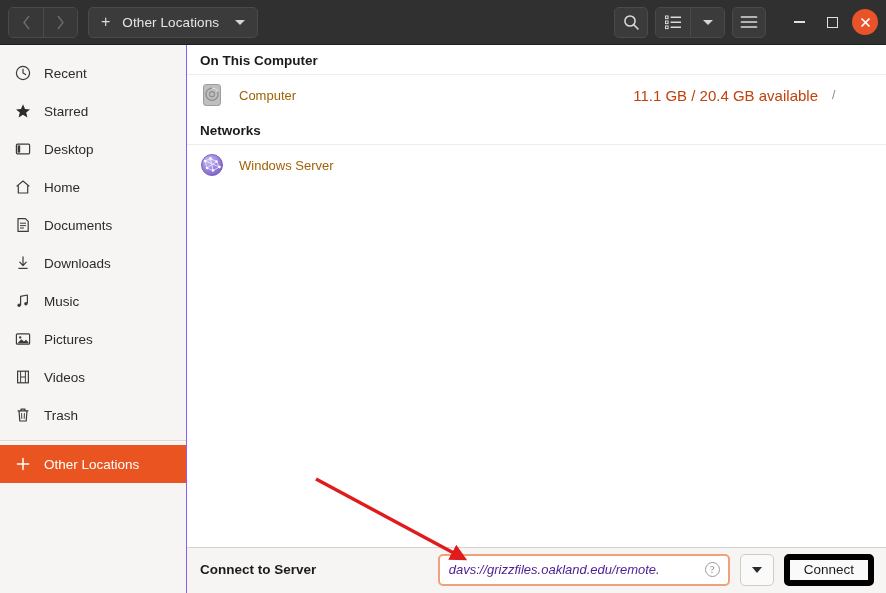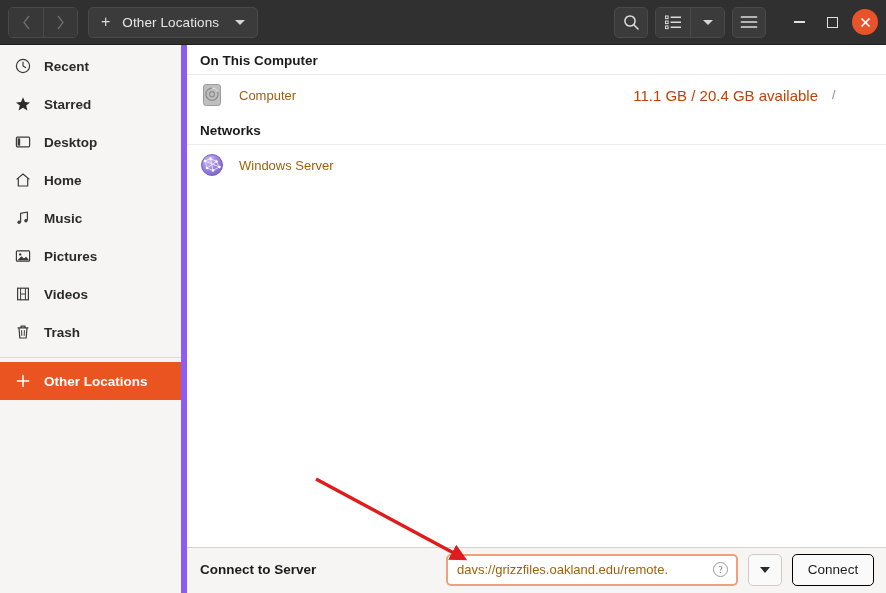--- a/index.html
+++ b/index.html
@@ -107,24 +107,23 @@
   .minglyph { width: 11px; height: 1.5px; background: #e0e0e0; }
   .maxglyph { width: 11px; height: 11px; border: 1.6px solid #e0e0e0; }
 
   
   .body { display: flex; flex: 1 1 auto; min-height: 0; }
 
   .sidebar {
     width: 187px;
     flex: 0 0 187px;
     background: #f6f5f4;
-    border-right: 6px solid #8b5cf6;
-    padding-top: 2px;
+    border-right: 1px solid #8b5cf6;
+    padding-top: 9px;
     position: relative;
-    font-weight: bold;
   }
   .side-item {
     height: 38px;
     display: flex; align-items: center;
     gap: 13px;
     padding: 0 12px 0 14px;
     font-size: 13.5px;
     color: #2b2b2b;
     border-radius: 5px;
     margin: 0 0px;
@@ -190,23 +189,24 @@
   .url-entry {
     width: 292px; height: 32px;
     background: #ffffff;
     border: 2px solid #f0a07a;
     border-radius: 5px;
     display: flex; align-items: center;
     padding: 0 8px 0 9px;
     gap: 6px;
   }
   .url-text {
-    font-size: 13px; color: #a16207;
+    font-size: 13px; color: #4c1d95;
     white-space: nowrap; overflow: hidden;
     flex: 1 1 auto;
+    font-style: italic;
   }
   .help-icon {
     width: 15px; height: 15px; flex: 0 0 15px;
     border: 1.3px solid #9a9a9a;
     border-radius: 50%;
     color: #7a7a7a;
     font-size: 10px;
     display: flex; align-items: center; justify-content: center;
     font-family: "Liberation Serif", serif;
   }
@@ -220,21 +220,21 @@
   .caret-dk {
     width: 0; height: 0;
     border-left: 5px solid transparent;
     border-right: 5px solid transparent;
     border-top: 6px solid #2b2b2b;
   }
   .connect-btn {
     height: 32px;
     min-width: 82px;
     background: #fbfafa;
-    border: 1px solid #000000;
+    border: 6px solid #000000;
     border-radius: 5px;
     display: flex; align-items: center; justify-content: center;
     font-size: 13.5px; color: #1b1b1b;
     padding: 0 14px;
   }
 
   
   .annot {
     position: absolute;
     left: 0; top: 0;
@@ -355,21 +355,41 @@
 
       <div class="side-item">
         <span class="side-icon">
           <svg width="16" height="16" viewBox="0 0 16 16">
             <path d="M1.6 7.4 L8 2 L14.4 7.4 M3.3 6.6 V14 H12.7 V6.6" fill="none" stroke="#3b3b3b" stroke-width="1.2" stroke-linejoin="round"></path>
           </svg>
         </span>
         <span>Home</span>
       </div>
 
-
+      <div class="side-item">
+        <span class="side-icon">
+          <svg width="16" height="16" viewBox="0 0 16 16">
+            <path d="M3 1.6 H10.4 L13.2 4.4 V14.4 H3 Z" fill="none" stroke="#3b3b3b" stroke-width="1.2" stroke-linejoin="round"></path>
+            <line x1="5" y1="6.2" x2="11" y2="6.2" stroke="#3b3b3b" stroke-width="1"></line>
+            <line x1="5" y1="8.6" x2="11" y2="8.6" stroke="#3b3b3b" stroke-width="1"></line>
+            <line x1="5" y1="11" x2="9" y2="11" stroke="#3b3b3b" stroke-width="1"></line>
+          </svg>
+        </span>
+        <span>Documents</span>
+      </div>
+
+      <div class="side-item">
+        <span class="side-icon">
+          <svg width="16" height="16" viewBox="0 0 16 16">
+            <path d="M8 1.8 V10.2 M4.8 7.2 L8 10.6 L11.2 7.2" fill="none" stroke="#3b3b3b" stroke-width="1.2" stroke-linecap="round" stroke-linejoin="round"></path>
+            <line x1="3.4" y1="13.4" x2="12.6" y2="13.4" stroke="#3b3b3b" stroke-width="1.2"></line>
+          </svg>
+        </span>
+        <span>Downloads</span>
+      </div>
 
       <div class="side-item">
         <span class="side-icon">
           <svg width="16" height="16" viewBox="0 0 16 16">
             <path d="M5.6 12 V3.4 L12.4 2 V10.6" fill="none" stroke="#3b3b3b" stroke-width="1.2" stroke-linejoin="round"></path>
             <circle cx="4.1" cy="12.2" r="1.7" fill="#3b3b3b"></circle>
             <circle cx="10.9" cy="10.8" r="1.7" fill="#3b3b3b"></circle>
           </svg>
         </span>
         <span>Music</span>

